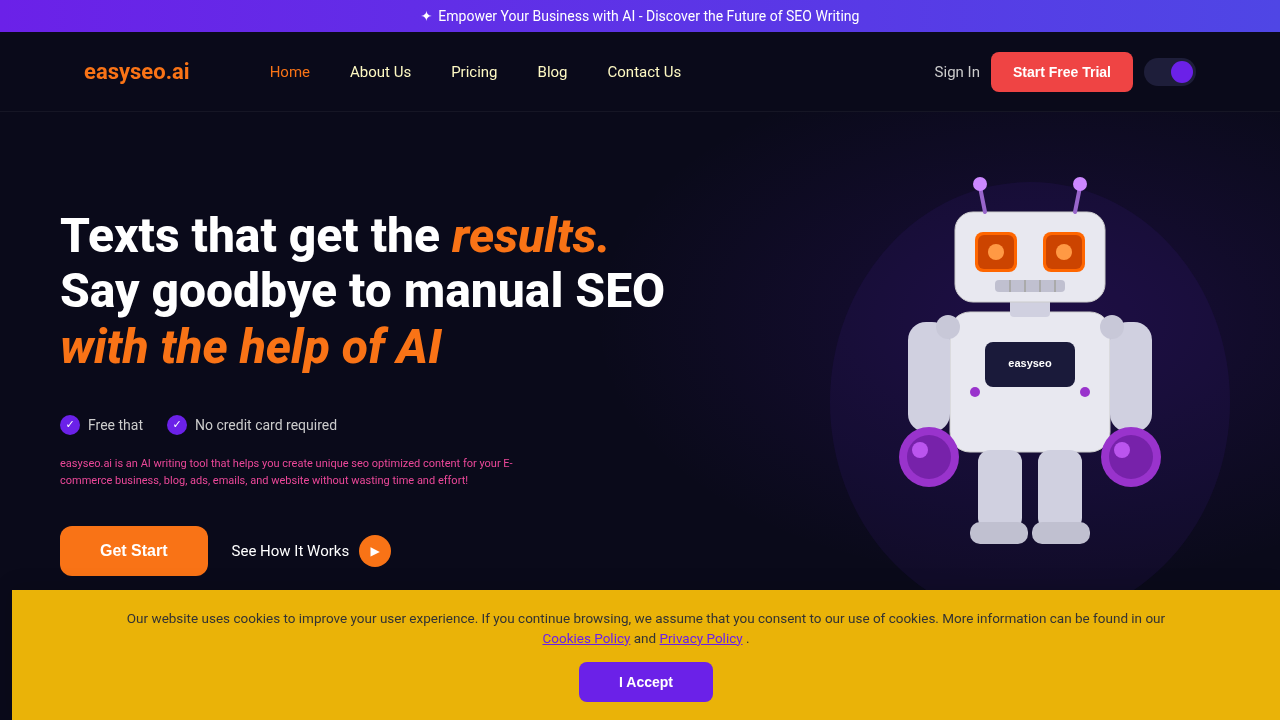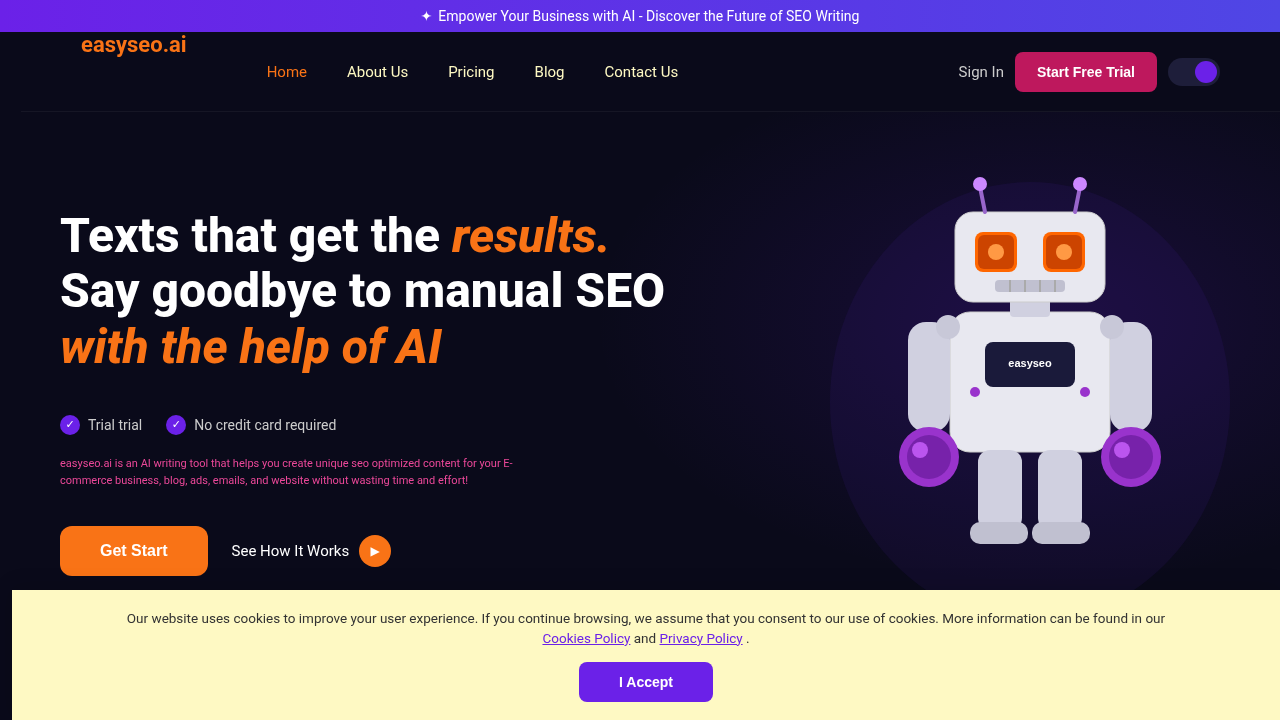--- a/index.html
+++ b/index.html
@@ -20,25 +20,25 @@
       color: #fff;
       display: flex;
       align-items: center;
       justify-content: center;
       gap: 6px;
     }
 
     
     .navbar {
       display: flex;
-      padding: 0 60px;
+      align-items: center;
+      padding: 0 84px;
       height: 80px;
       background: #0a0a1a;
       border-bottom: 1px solid rgba(255,255,255,0.05);
-      margin-left: 21px;
     }
     .logo {
       font-size: 22px;
       font-weight: 700;
       color: #fff;
       text-decoration: none;
       margin-right: 80px;
     }
     .logo span {
       color: #f97316;
@@ -63,21 +63,21 @@
       align-items: center;
       gap: 11px;
     }
     .sign-in-link {
       color: #ccc;
       font-size: 15px;
       cursor: pointer;
       text-decoration: none;
     }
     .start-trial-btn {
-      background: #be185d;
+      background: #ef4444;
       color: #fff;
       border: none;
       padding: 12px 22px;
       border-radius: 8px;
       font-size: 14px;
       font-weight: 600;
       cursor: pointer;
     }
     .theme-toggle {
       background: #1e1e3a;
@@ -199,21 +199,21 @@
       align-items: center;
       justify-content: center;
     }
 
     
     .cookie-banner {
       position: fixed;
       bottom: 0;
       left: 12px;
       right: 0;
-      background: #fef9c3;
+      background: #eab308;
       color: #333;
       padding: 18px 92px;
       text-align: center;
       font-size: 13.5px;
       z-index: 100;
       box-shadow: 0 -2px 20px rgba(0,0,0,0.15);
     }
     .cookie-banner p {
       margin-bottom: 14px;
       line-height: 1.5;
@@ -274,21 +274,21 @@
 
 <section class="hero">
   <div class="hero-bg-gradient"></div>
   <div class="hero-content">
     <h1 class="hero-heading">
       <span>Texts that get the </span><span class="orange-italic" style="color:#f97316;font-style:italic">results.</span><span> Say goodbye to manual SEO </span><br><span class="orange-italic" style="color:#f97316;font-style:italic">with the help of AI</span>
     </h1>
     <div class="hero-badges">
       <div class="badge-item">
         <div class="badge-check">✓</div>
-        <span>Trial trial</span>
+        <span>Free that</span>
       </div>
       <div class="badge-item">
         <div class="badge-check">✓</div>
         <span>No credit card required</span>
       </div>
     </div>
     <p class="hero-desc">easyseo.ai is an AI writing tool that helps you create unique seo optimized content for your E-commerce business, blog, ads, emails, and website without wasting time and effort!</p>
     <div class="hero-actions">
       <button class="get-start-btn">Get Start</button>
       <a class="see-how-link">

